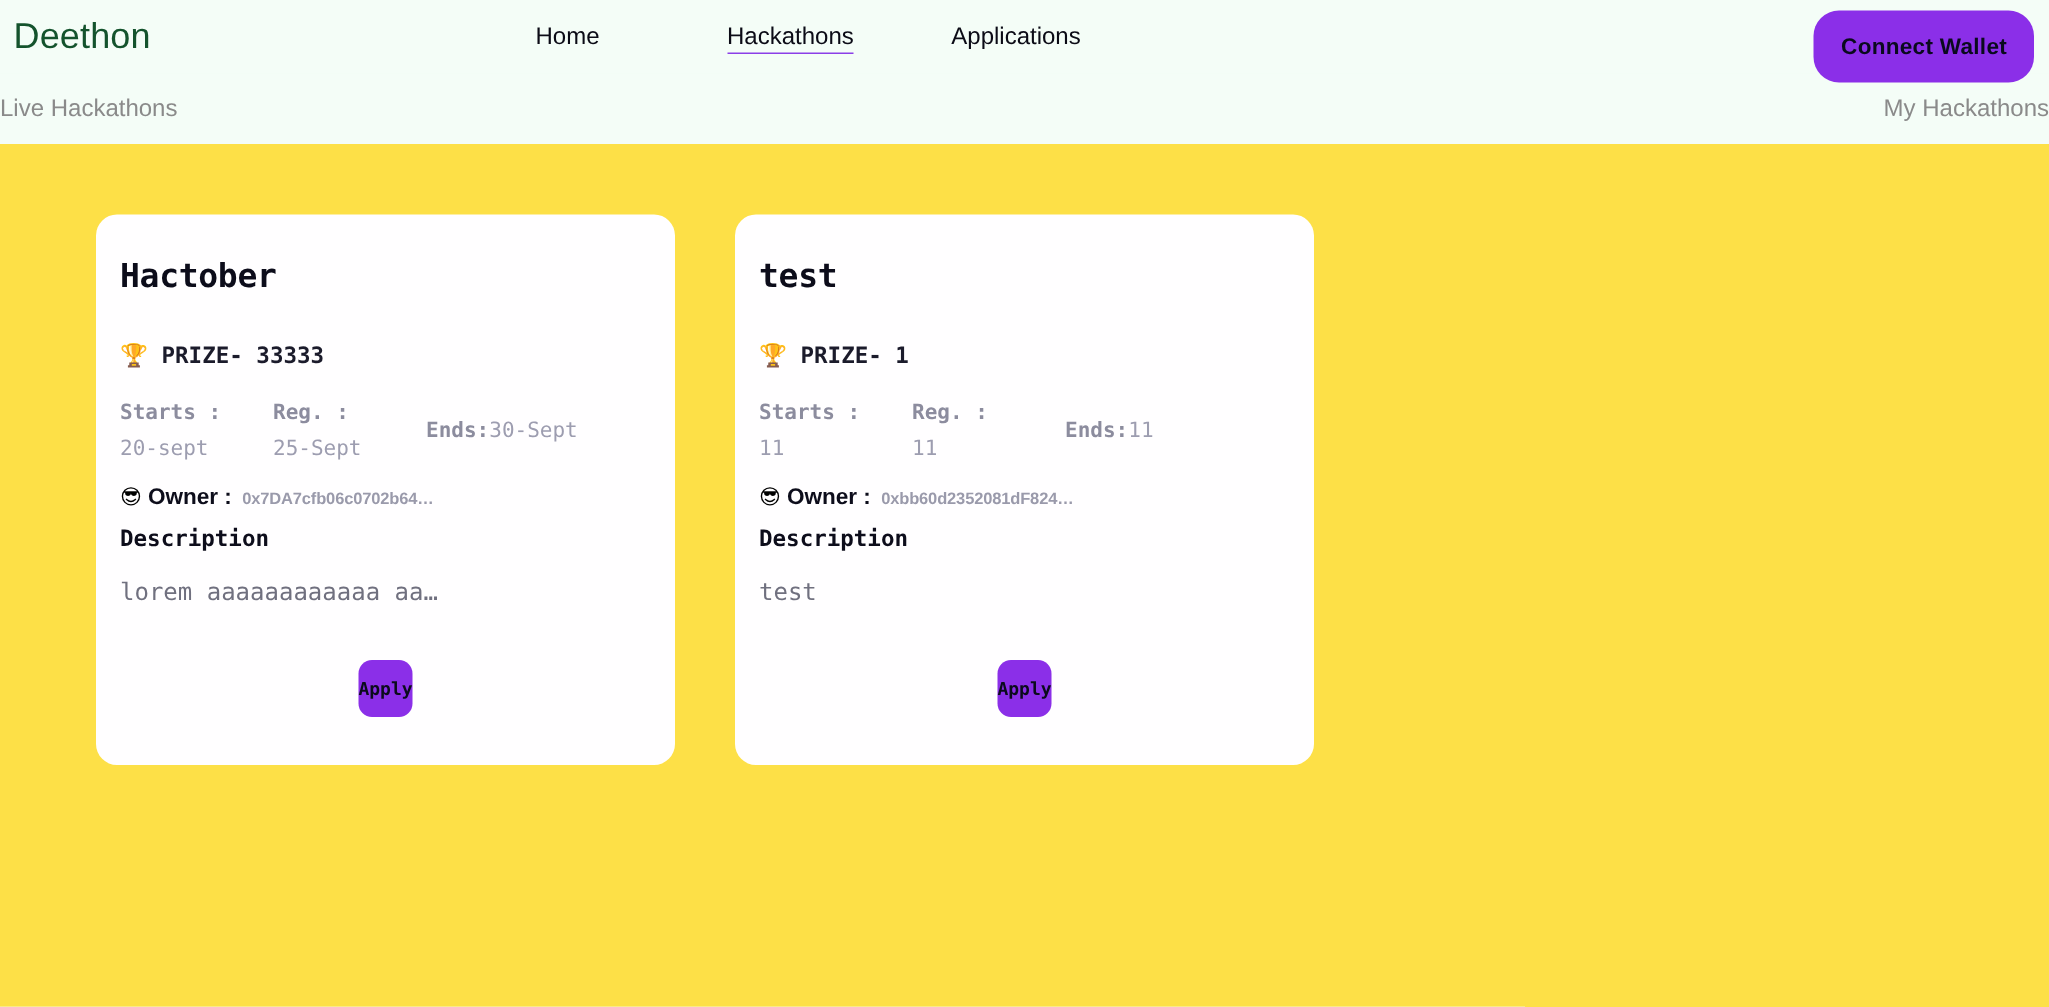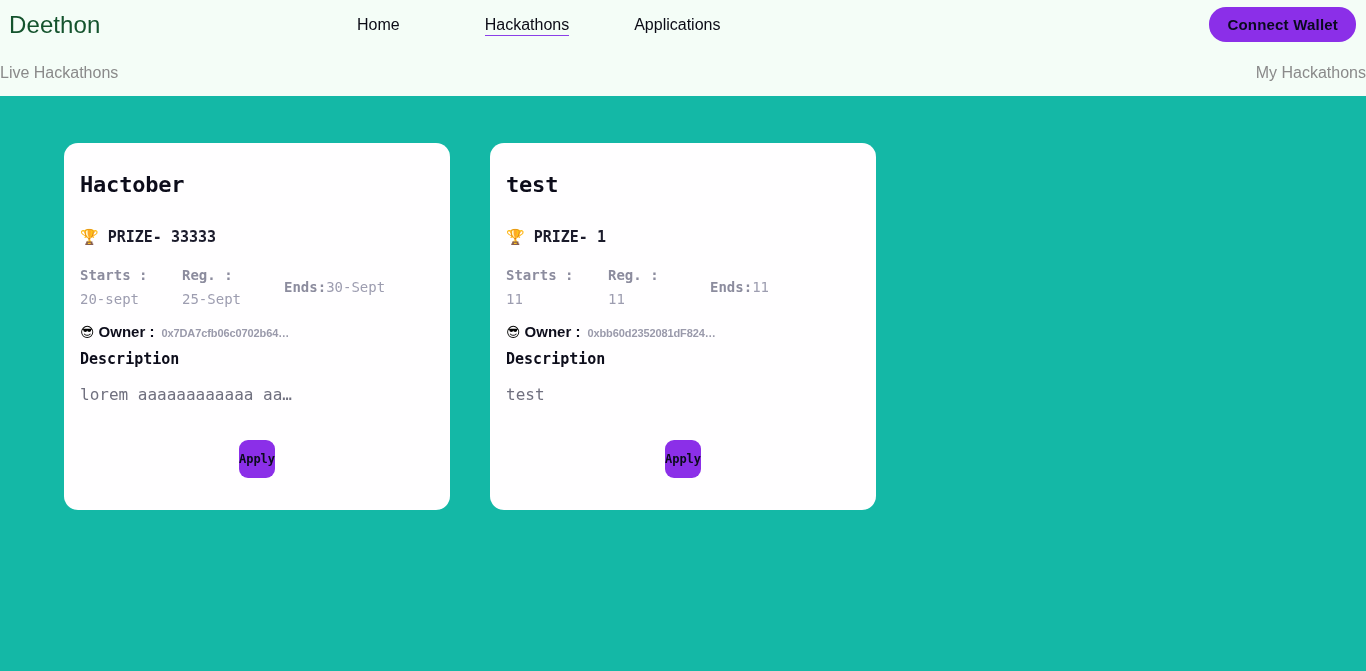--- a/index.html
+++ b/index.html
@@ -50,21 +50,21 @@
     text-decoration: none;
     padding: 0;
     display: inline-block;
   }
   .nav-home { margin-right: 85px; }
   .nav-hack { margin-right: 65px; border-bottom: 1.5px solid #8b3fe8; padding-bottom: 2px; }
   .wallet-btn {
     position: absolute;
     right: 10px;
     top: 7px;
-    height: 35px;
+    height: 48px;
     padding: 0 18px;
     border: none;
     border-radius: 17px;
     background: #8b2fe8;
     color: #0a0a1e;
     font-family: "Liberation Sans", sans-serif;
     font-size: 15px;
     font-weight: bold;
     cursor: pointer;
     letter-spacing: 0.2px;
@@ -82,21 +82,21 @@
     font-size: 16px;
     line-height: 19px;
     color: #8a8a8a;
     text-decoration: none;
   }
   .subnav .sn-live { margin-right: 53px; }
 
   
   .content {
     height: 575px;
-    background: #14b8a6;
+    background: #fde047;
     padding: 47px 0 0 0;
     box-sizing: border-box;
   }
   .cards {
     display: flex;
     gap: 40px;
     padding-left: 64px;
   }
   .card {
     width: 386px;

